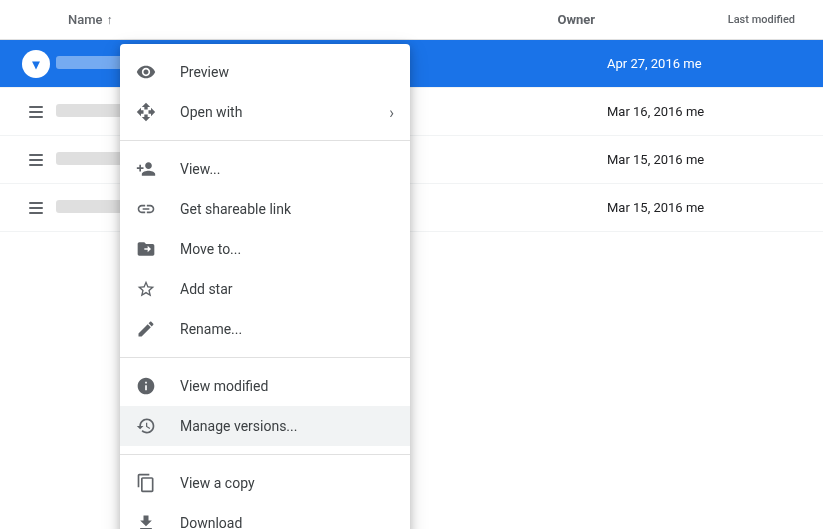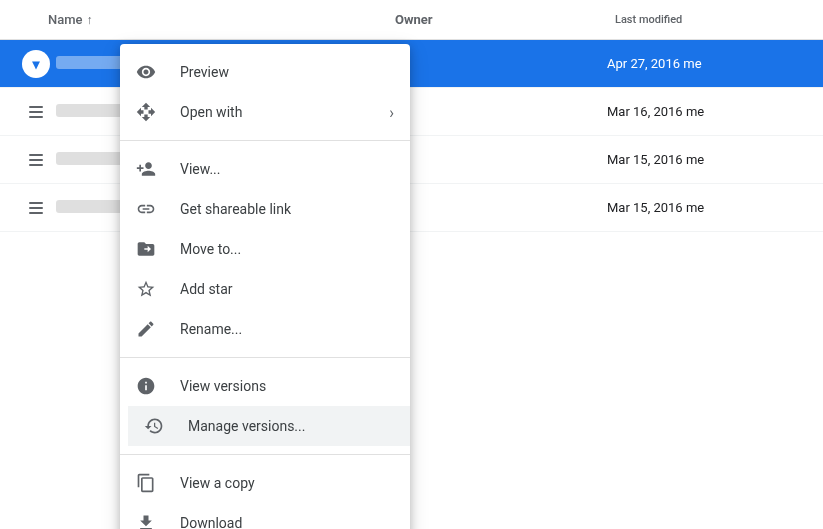--- a/index.html
+++ b/index.html
@@ -11,22 +11,23 @@
       overflow: hidden;
       position: relative;
     }
 
     
     .header-row {
       display: flex;
       align-items: center;
       height: 40px;
       border-bottom: 1px solid #e0e0e0;
-      padding: 0 8px;
+      padding: 0 28px;
       background: #fff;
+      text-align: right;
     }
     .header-name {
       display: flex;
       align-items: center;
       gap: 4px;
       flex: 1;
       font-size: 13px;
       color: #5f6368;
       font-weight: 500;
     }
@@ -149,21 +150,20 @@
       padding: 0 16px;
       height: 40px;
       cursor: pointer;
       font-size: 14px;
       color: #202124;
       gap: 24px;
       position: relative;
     }
     .menu-item.highlighted {
       background: #f1f3f4;
-      margin-left: 8px;
     }
     .menu-item-icon {
       width: 20px;
       height: 20px;
       display: flex;
       align-items: center;
       justify-content: center;
       color: #5f6368;
       flex-shrink: 0;
     }
@@ -339,21 +339,21 @@
   </div>
 
   <div class="menu-divider"></div>
 
   <div class="menu-item">
     <div class="menu-item-icon">
       <svg width="20" height="20" viewBox="0 0 24 24">
           <path d="M12 2C6.48 2 2 6.48 2 12s4.48 10 10 10 10-4.48 10-10S17.52 2 12 2zm1 15h-2v-6h2v6zm0-8h-2V7h2v2z"></path>
         </svg>
     </div>
-    <span class="menu-item-label">View versions</span>
+    <span class="menu-item-label">View modified</span>
   </div>
 
   <div class="menu-item highlighted">
     <div class="menu-item-icon">
       <svg width="20" height="20" viewBox="0 0 24 24">
           <path d="M13 3c-4.97 0-9 4.03-9 9H1l3.89 3.89.07.14L9 12H6c0-3.87 3.13-7 7-7s7 3.13 7 7-3.13 7-7 7c-1.93 0-3.68-.79-4.94-2.06l-1.42 1.42C8.27 19.99 10.51 21 13 21c4.97 0 9-4.03 9-9s-4.03-9-9-9zm-1 5v5l4.28 2.54.72-1.21-3.5-2.08V8H12z"></path>
         </svg>
     </div>
     <span class="menu-item-label">Manage versions...</span>
   </div>

